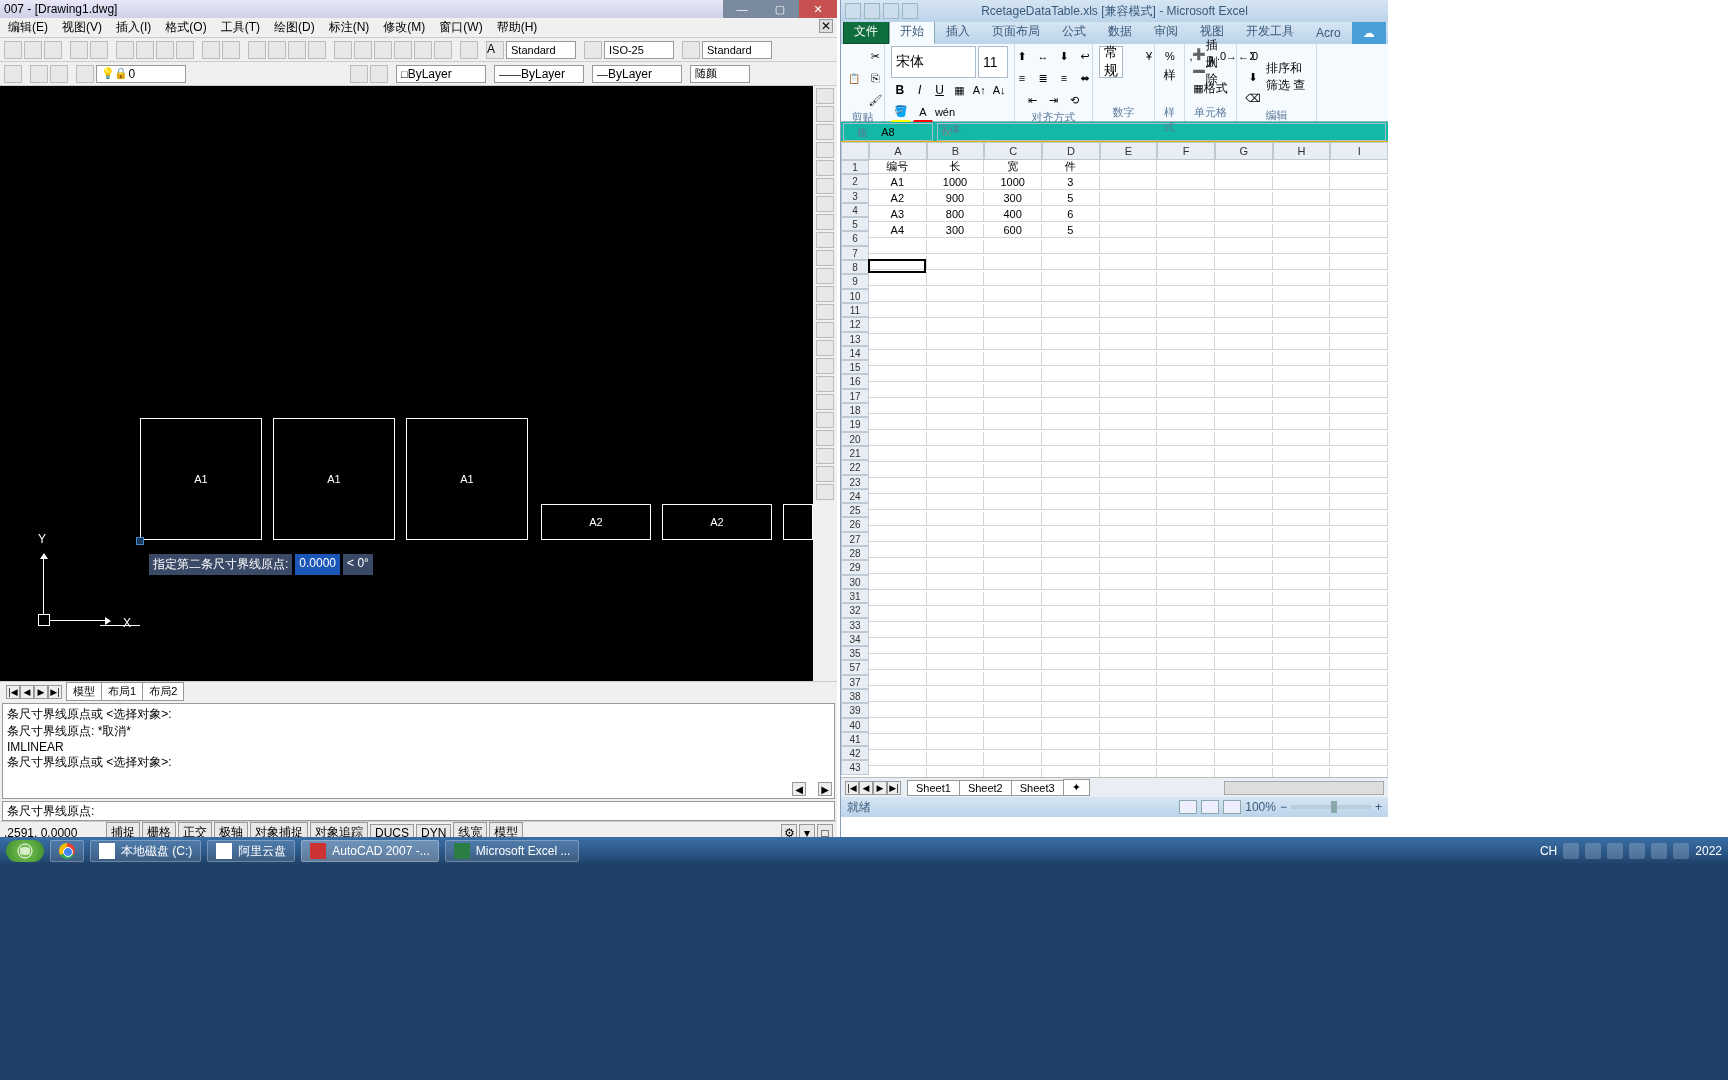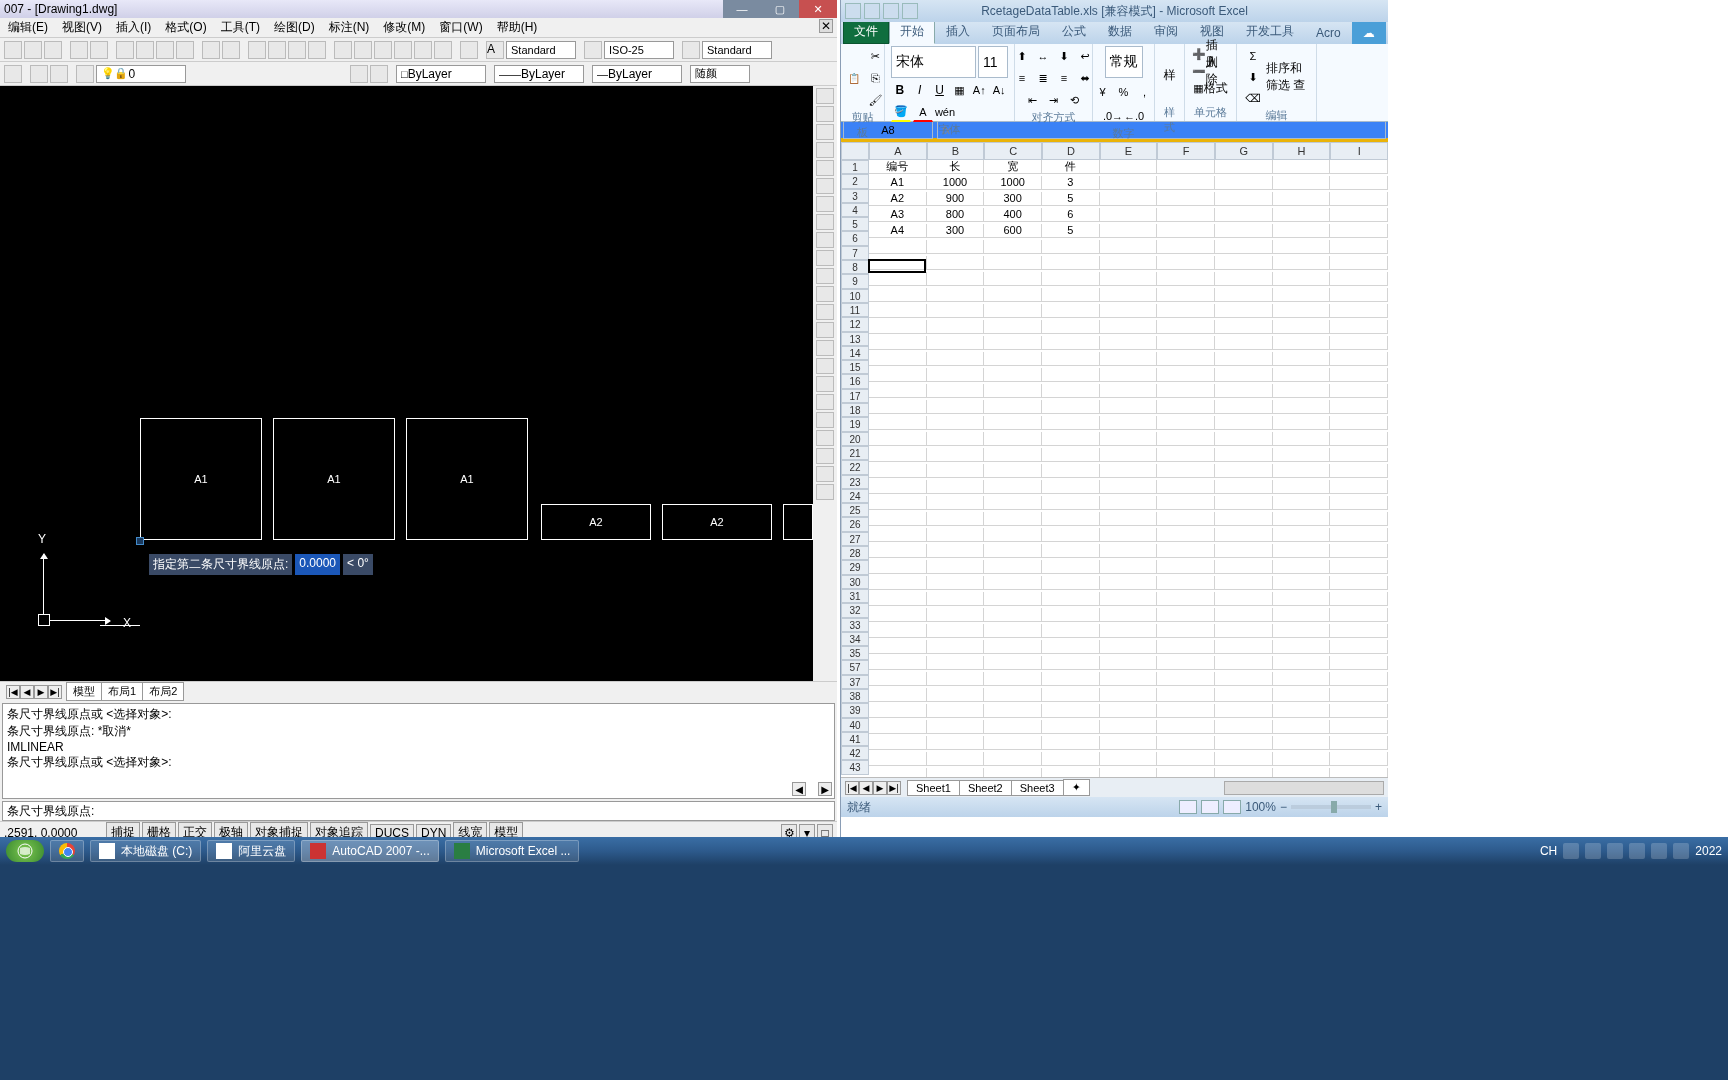--- a/index.html
+++ b/index.html
@@ -76,21 +76,21 @@
 .xl-tab.active{background:#f5faff;border:1px solid #8aa;border-bottom-color:#f5faff}
 .xl-tab.acro{background:#4a9fd8;color:#fff}
 .xl-ribbon{height:78px;background:#f5faff;border-bottom:1px solid #9bb;display:flex}
 .xl-grp{border-right:1px solid #cfdce8;padding:2px 6px;display:flex;flex-direction:column;justify-content:space-between;position:relative}
 .xl-grp-lbl{text-align:center;font-size:11px;color:#5a7a99;height:14px}
 .xl-grp-body{flex:1;display:flex;align-items:center;gap:4px}
 .rbtn{width:20px;height:20px;border:1px solid transparent;display:flex;align-items:center;justify-content:center;font-size:11px}
 .rbtn.big{width:32px;height:40px;flex-direction:column;font-size:10px}
 .rcombo{height:32px;border:1px solid #abc;background:#fff;padding:0 4px;display:flex;align-items:center;font-size:14px}
 
-.xl-namefx{height:20px;background:#3b82f6;border-bottom:4px solid #eab308;display:flex;align-items:center}
+.xl-namefx{height:20px;background:#14b8a6;border-bottom:1px solid #eab308;display:flex;align-items:center}
 .xl-name{width:90px;border:1px solid #abc;height:18px;margin:0 2px;display:flex;align-items:center;padding:0 4px;font-size:11px;justify-content:center}
 .xl-fx{flex:1;border:1px solid #abc;height:18px;margin:0 2px;display:flex;align-items:center;padding:0 4px;font-size:11px}
 .xl-fx::before{content:"fx";font-style:italic;color:#888;margin-right:6px}
 
 .xl-grid{position:relative;height:635px;overflow:hidden;background:#fff}
 .xl-corner{position:absolute;left:0;top:0;width:28px;height:18px;background:#e8eef4;border:1px solid #c0cad5}
 .xl-colhdr{position:absolute;left:28px;top:0;right:0;height:18px;display:flex}
 .xl-colhdr span{width:58px;height:18px;background:#e8eef4;border:1px solid #c0cad5;text-align:center;font-size:11px;line-height:16px;color:#333}
 .xl-rowhdr{position:absolute;left:0;top:18px;width:28px}
 .xl-rowhdr span{display:block;height:14.3px;background:#e8eef4;border:1px solid #c0cad5;text-align:center;font-size:10px;line-height:13px;color:#333}
@@ -388,21 +388,21 @@
         </div>
         <div style="display:flex;gap:1px">
           <span class="rbtn">⇤</span>
           <span class="rbtn">⇥</span>
           <span class="rbtn">⟲</span>
         </div>
       </div>
       <div class="xl-grp-lbl">对齐方式</div>
     </div>
     <div class="xl-grp" style="width:62px">
-      <div class="xl-grp-body" style="flex-direction:column;gap:4px;align-items:center">
+      <div class="xl-grp-body" style="flex-direction:row;gap:16px;align-items:flex-start">
         <span class="rcombo">常规</span>
         <div style="display:flex;gap:1px">
           <span class="rbtn">¥</span>
           <span class="rbtn">%</span>
           <span class="rbtn">,</span>
         </div>
         <div style="display:flex;gap:1px">
           <span class="rbtn">.0→</span>
           <span class="rbtn">←.0</span>
         </div>

